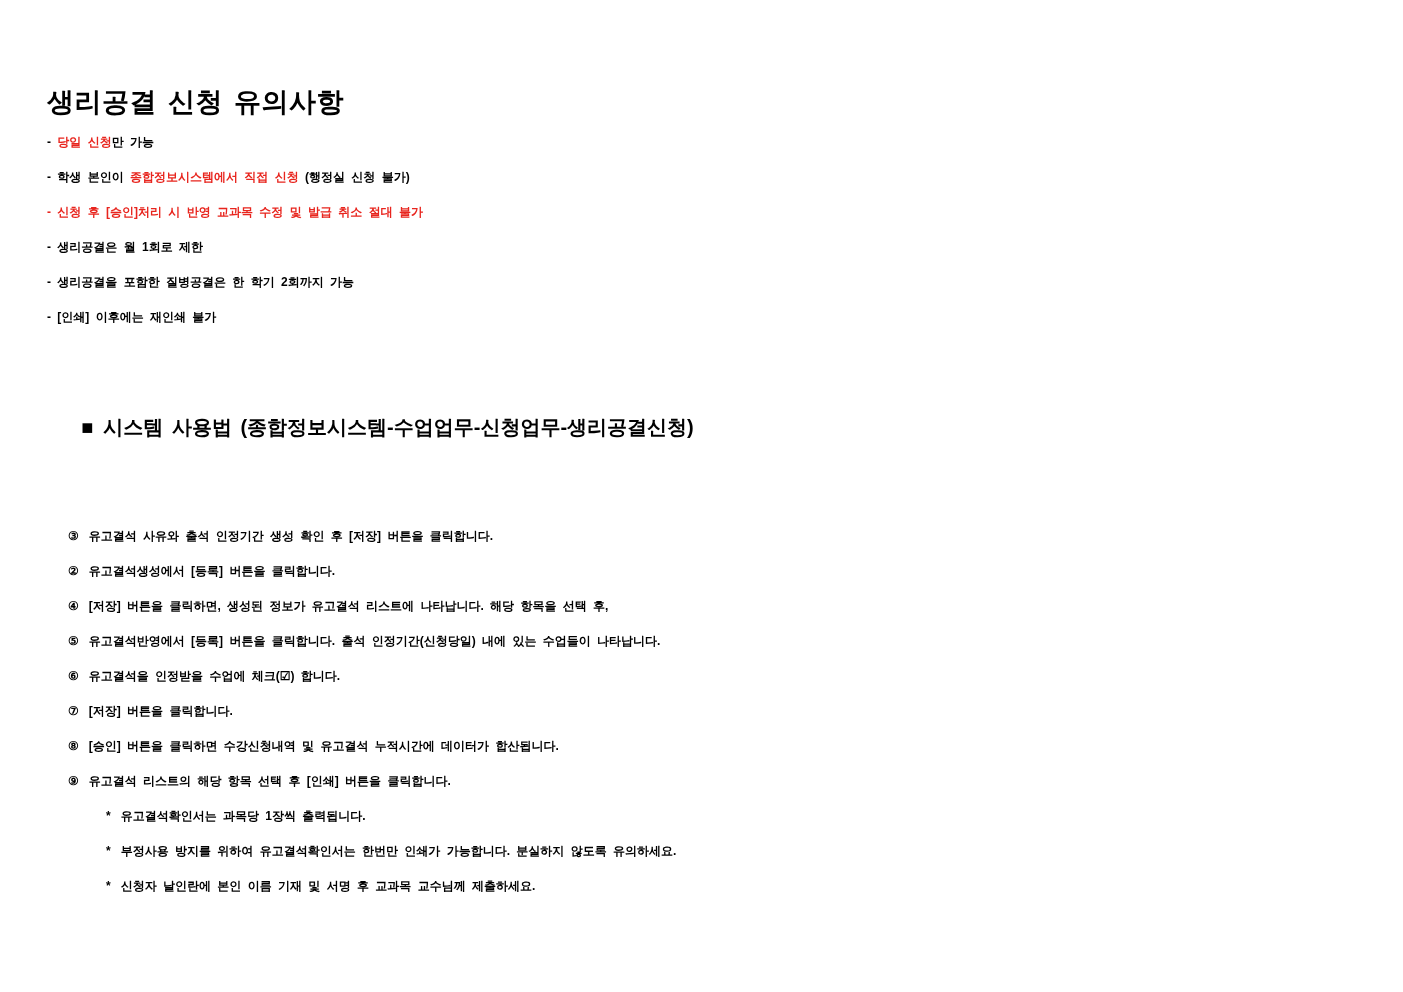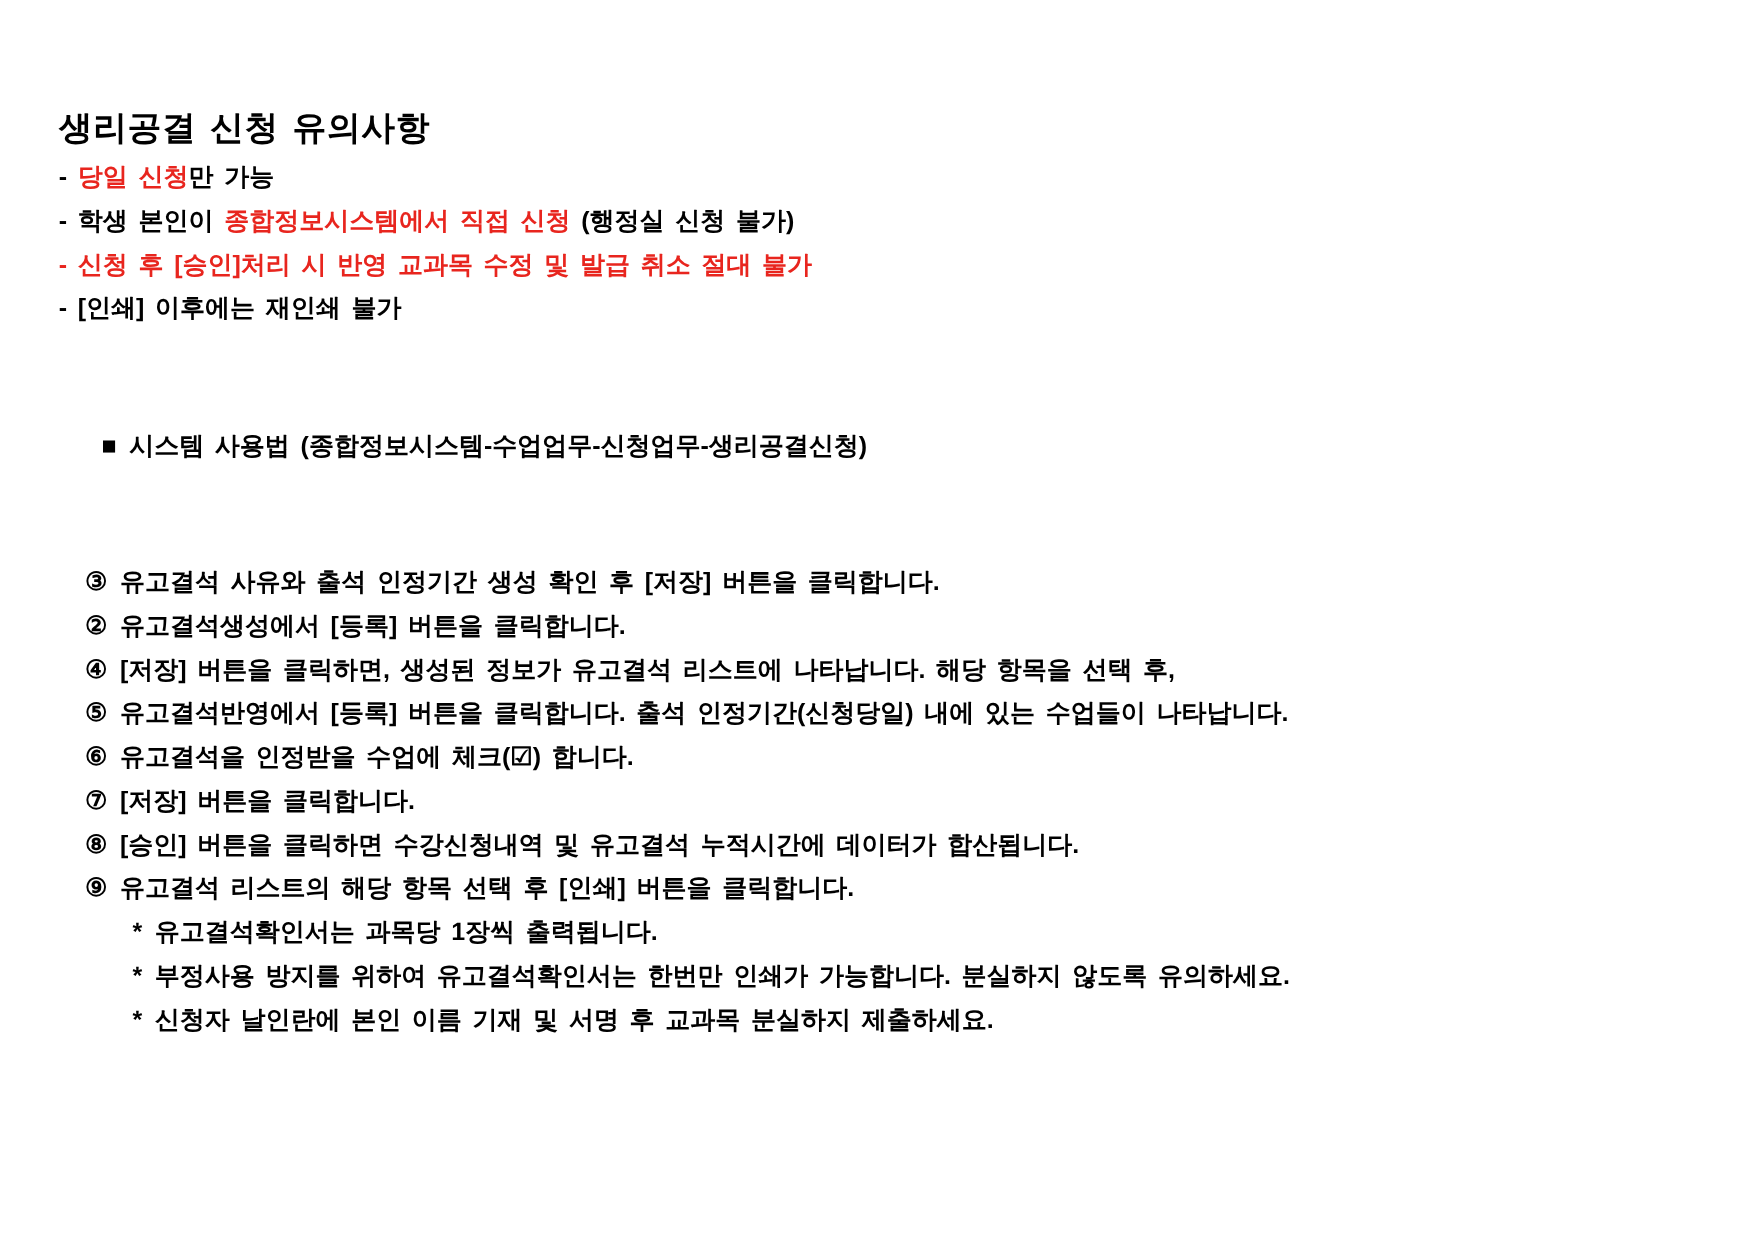--- a/index.html
+++ b/index.html
@@ -22,21 +22,21 @@
   }
   .title {
     font-size: 27px;
     line-height: 1.2;
     font-weight: 700;
     margin: 0;
     letter-spacing: 0.5px;
   }
   .notes { margin-top: 7px; }
   .line {
-    font-size: 20px;
+    font-size: 12px;
     line-height: 35px;
     white-space: pre-wrap;
   }
   .red { color: var(--red); }
   .section-header {
     margin-top: 40px;
     font-size: 20px;
     line-height: 35px;
   }
   .sq { margin-right: 10px; }
@@ -47,20 +47,22 @@
 </head>
 <body>
 
 <div class="page">
   <h1 class="title">생리공결 신청 유의사항</h1>
 
   <div class="notes">
       <div class="line"><span>- </span><span class="red">당일 신청</span><span>만 가능</span></div>
       <div class="line"><span>- 학생 본인이 </span><span class="red">종합정보시스템에서 직접 신청</span><span> (행정실 신청 불가)</span></div>
       <div class="line"><span class="red">- 신청 후 [승인]처리 시 반영 교과목 수정 및 발급 취소 절대 불가</span></div>
+      <div class="line"><span>- 생리공결은 월 1회로 제한</span></div>
+      <div class="line"><span>- 생리공결을 포함한 질병공결은 한 학기 2회까지 가능</span></div>
       <div class="line"><span>- [인쇄] 이후에는 재인쇄 불가</span></div>
     </div>
 
   <div class="section-header line">
     <span class="sq">■</span><span>시스템 사용법 (종합정보시스템-수업업무-신청업무-생리공결신청)</span>
   </div>
 
   <div class="steps">
       <div class="line"><span class="marker">③</span><span>유고결석 사유와 출석 인정기간 생성 확인 후 [저장] 버튼을 클릭합니다.</span></div>
       <div class="line"><span class="marker">②</span><span>유고결석생성에서 [등록] 버튼을 클릭합니다.</span></div>
@@ -68,15 +70,15 @@
       <div class="line"><span class="marker">⑤</span><span>유고결석반영에서 [등록] 버튼을 클릭합니다. 출석 인정기간(신청당일) 내에 있는 수업들이 나타납니다.</span></div>
       <div class="line"><span class="marker">⑥</span><span>유고결석을 인정받을 수업에 체크(☑) 합니다.</span></div>
       <div class="line"><span class="marker">⑦</span><span>[저장] 버튼을 클릭합니다.</span></div>
       <div class="line"><span class="marker">⑧</span><span>[승인] 버튼을 클릭하면 수강신청내역 및 유고결석 누적시간에 데이터가 합산됩니다.</span></div>
       <div class="line"><span class="marker">⑨</span><span>유고결석 리스트의 해당 항목 선택 후 [인쇄] 버튼을 클릭합니다.</span></div>
     </div>
 
   <div class="substeps">
       <div class="line"><span class="marker">*</span><span>유고결석확인서는 과목당 1장씩 출력됩니다.</span></div>
       <div class="line"><span class="marker">*</span><span>부정사용 방지를 위하여 유고결석확인서는 한번만 인쇄가 가능합니다. 분실하지 않도록 유의하세요.</span></div>
-      <div class="line"><span class="marker">*</span><span>신청자 날인란에 본인 이름 기재 및 서명 후 교과목 분실하지 제출하세요.</span></div>
+      <div class="line"><span class="marker">*</span><span>신청자 날인란에 본인 이름 기재 및 서명 후 교과목 교수님께 제출하세요.</span></div>
     </div>
 </div>
 
 </body></html>

